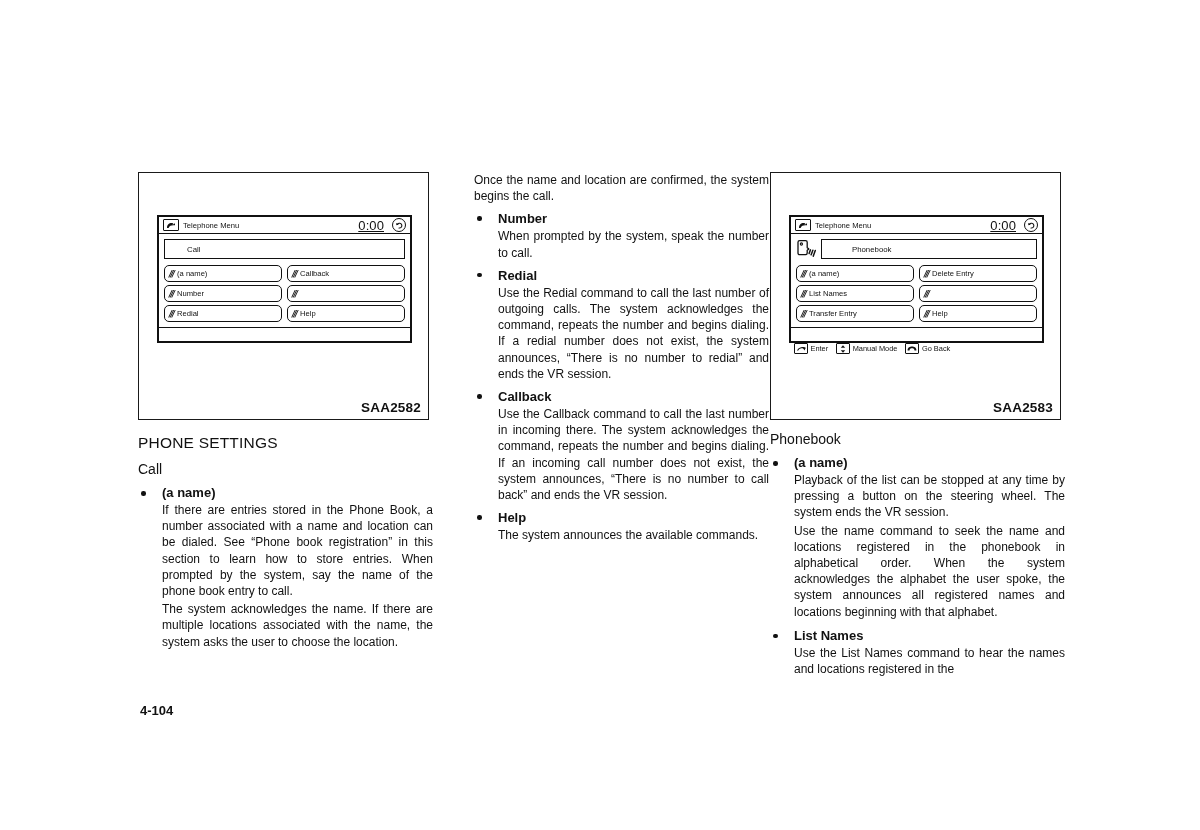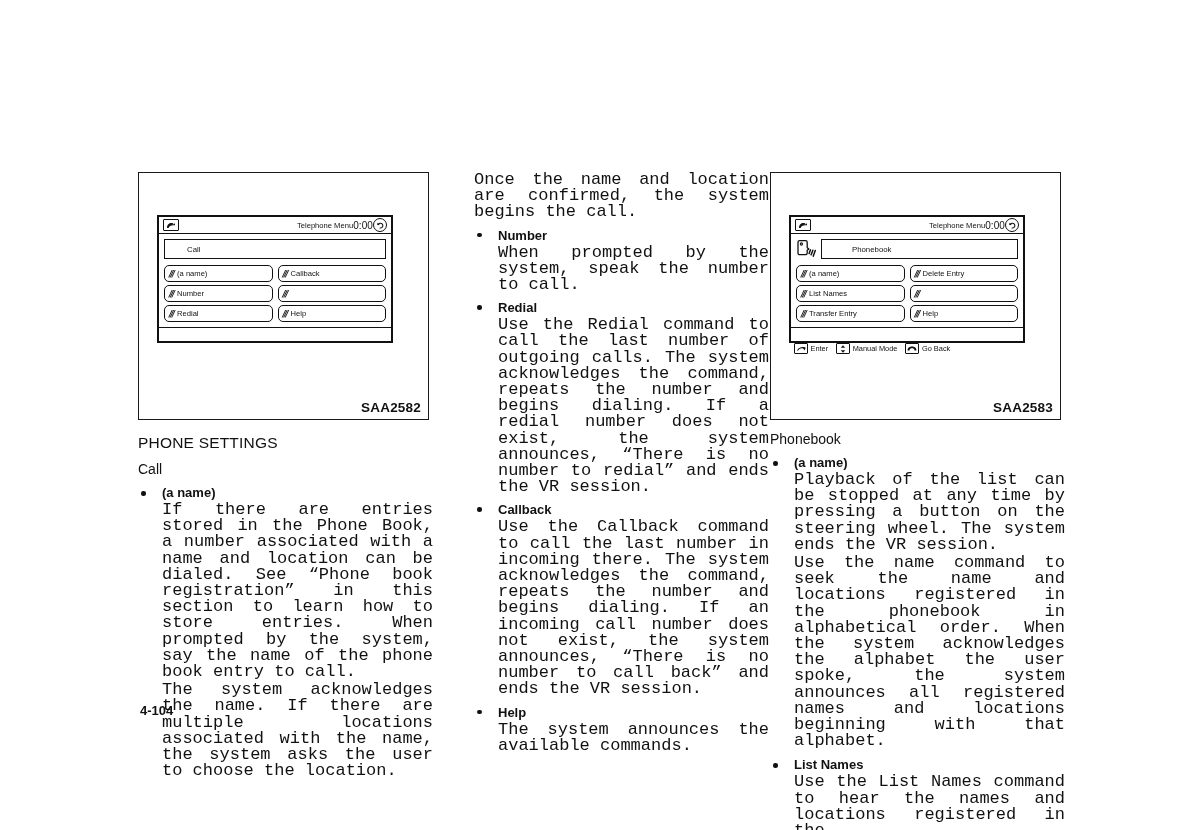--- a/index.html
+++ b/index.html
@@ -50,46 +50,46 @@
     font-weight: bold;
     letter-spacing: 0.2px;
     color: #111;
   }
 
   
   .screen {
     position: absolute;
     left: 18px;
     top: 42px;
-    width: 236px;
+    width: 255px;
     box-sizing: border-box;
     border: 2px solid #111;
     background: #fff;
-    text-align: right;
   }
 
   .screen-titlebar {
     display: flex;
     align-items: center;
     height: 17px;
     border-bottom: 1.4px solid #111;
     padding: 0 4px;
     box-sizing: border-box;
     font-size: 7.6px;
     color: #111;
   }
   .screen-title-text {
     margin-left: 4px;
     flex: 1;
     white-space: nowrap;
   }
   .screen-clock {
-    font-size: 10px;
-    margin-right: 0;
+    font-size: 13px;
+    margin-right: 8px;
     letter-spacing: 0.1px;
+    text-decoration: underline;
   }
 
   
   .icon-phone-box {
     width: 14px; height: 10px;
     border: 1.1px solid #111;
     border-radius: 1px;
     display: flex;
     align-items: center;
     justify-content: center;
@@ -233,28 +233,27 @@
     border-radius: 50%;
     background: #111;
   }
   .bullet-title {
     font-weight: bold;
     font-size: 13px;
     display: block;
     margin-bottom: 2px;
   }
   p.body {
-    font-size: 17px;
+    font-size: 12px;
     line-height: 16.2px;
     margin: 0 0 0 0;
     text-align: justify;
     text-justify: inter-word;
     color: #111;
     hyphens: none;
-    font-family: Liberation Mono, monospace;
   }
   p.body + p.body { margin-top: 2px; }
   .col-mid p.body, .col-mid .bullet-title { }
 
   .mid-lead { margin-top: 0; }
   .midblock-bullet {
     position: relative;
     padding-left: 24px;
     margin-top: 7px;
   }

